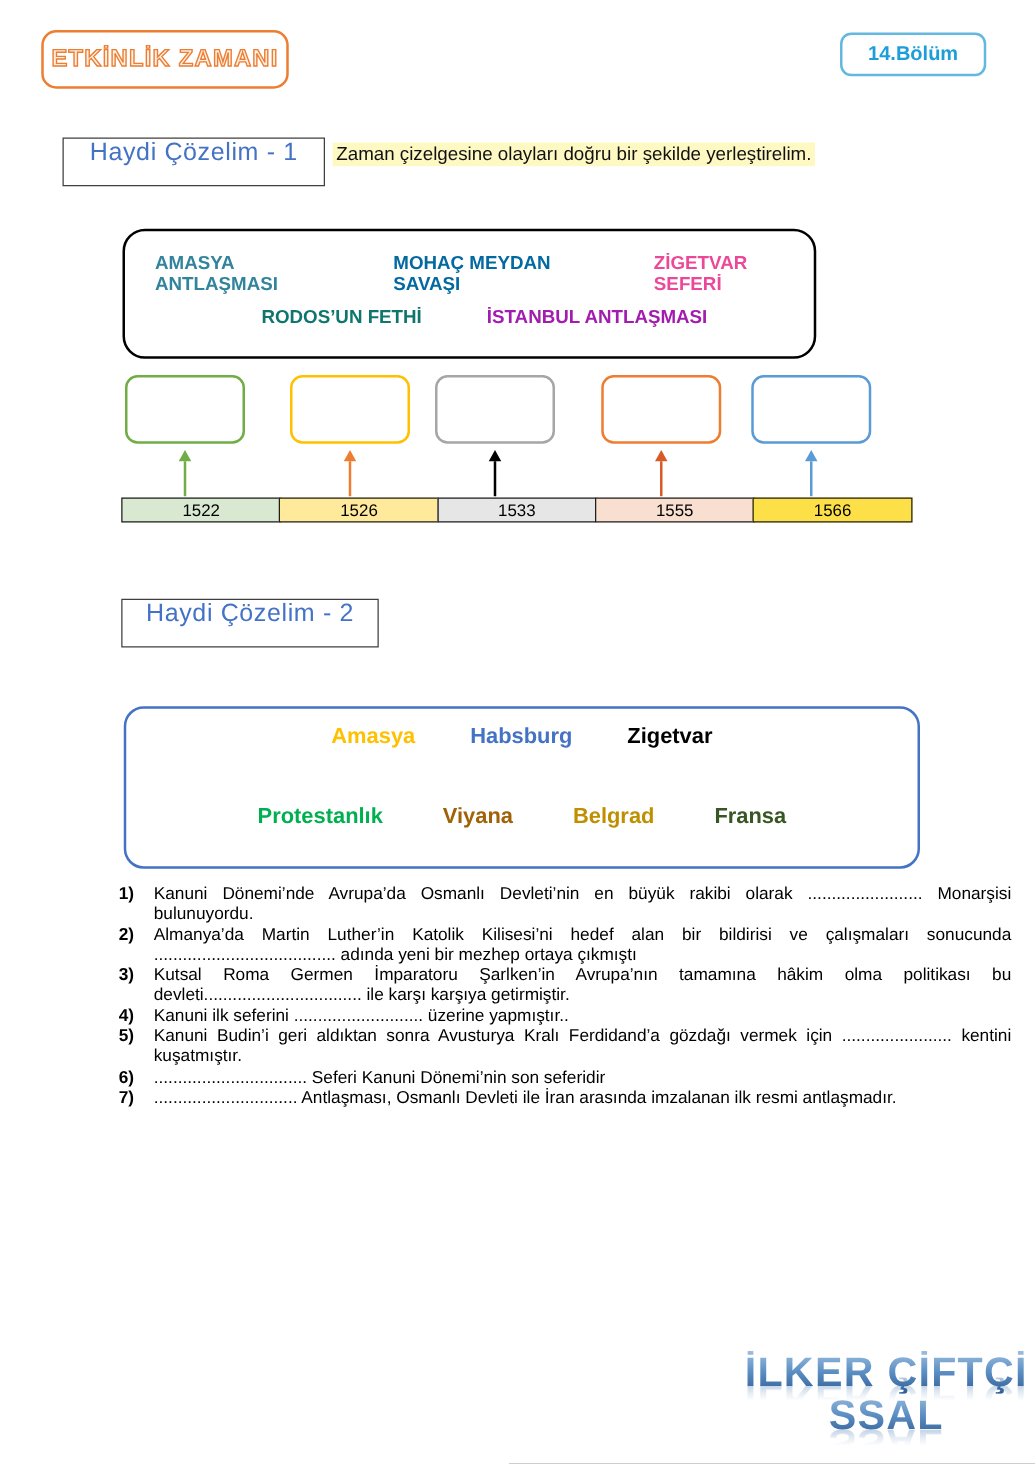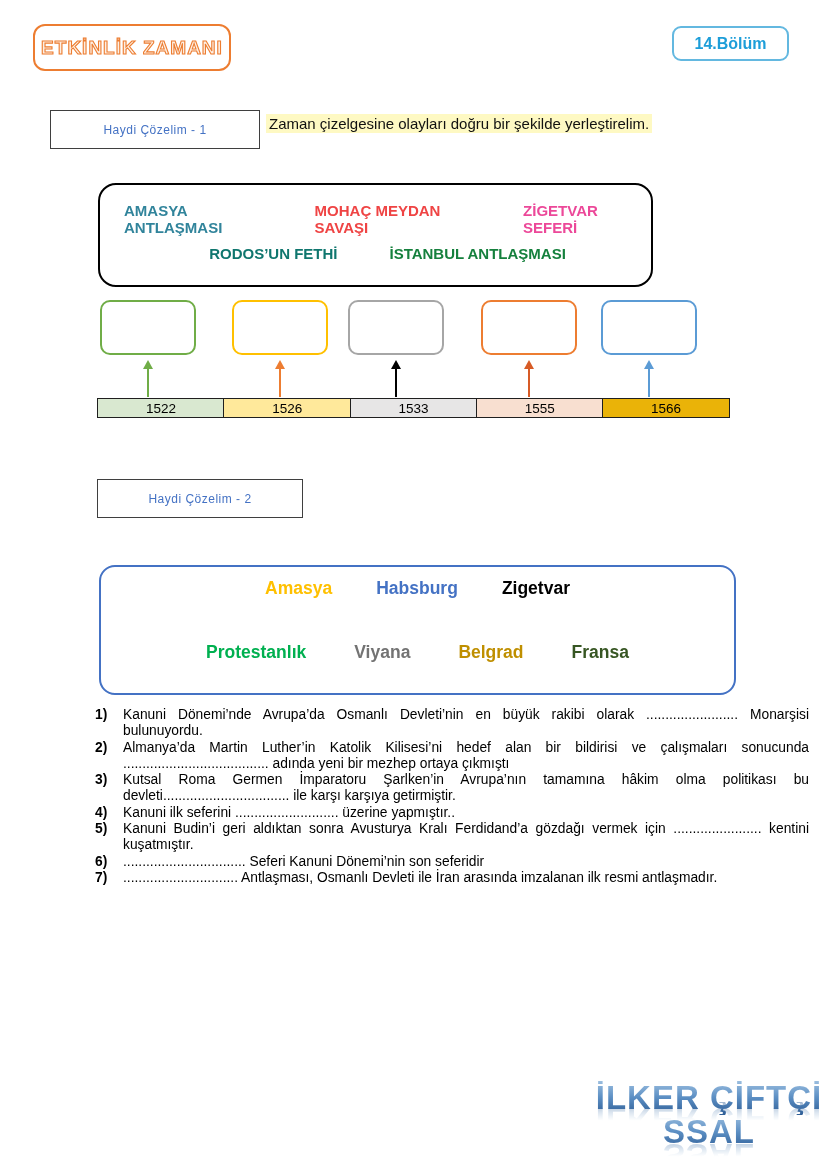--- a/index.html
+++ b/index.html
@@ -19,22 +19,22 @@
   }
   .badge-chapter{
     position:absolute;left:672px;top:26px;width:113px;height:31px;
     border:2px solid #63B8E0;border-radius:9px;
     display:flex;align-items:center;justify-content:center;
     font-size:16px;font-weight:bold;color:#1D9ED9;
   }
   
   .title-box{
     position:absolute;border:1.6px solid #3f3f3f;background:#fff;
-    display:flex;align-items:center;justify-content:center;
-    font-size:12px;color:#4472C4;letter-spacing:.5px;
+    display:flex;justify-content:center;
+    font-size:20px;color:#4472C4;letter-spacing:.5px;
   }
   .s1-title{left:50px;top:110px;width:208px;height:37px;}
   .s2-title{left:97px;top:479px;width:204px;height:37px;}
   .instruction{
     position:absolute;font-size:15px;color:#111;line-height:21px;
   }
   .instruction span{background:#fef9c3;padding:1px 3px;}
   .instr1{left:266px;top:113px;width:480px;}
   .instr2{left:314px;top:486px;width:450px;}
   
@@ -104,26 +104,26 @@
   <div class="title-box s1-title">
     <span>Haydi Çözelim - 1</span>
   </div>
   <div class="instruction instr1">
     <span>Zaman çizelgesine olayları doğru bir şekilde yerleştirelim.</span>
   </div>
 
   <div class="events-box">
     <div class="events-row r1">
       <span style="color: rgb(49, 132, 155);">AMASYA ANTLAŞMASI</span>
-      <span style="color: #ef4444;">MOHAÇ MEYDAN SAVAŞI</span>
+      <span style="color: #0369a1;">MOHAÇ MEYDAN SAVAŞI</span>
       <span style="color: #ec4899;">ZİGETVAR SEFERİ</span>
     </div>
     <div class="events-row r2">
       <span style="color: #0f766e;">RODOS’UN FETHİ</span>
-      <span style="color: #15803d;">İSTANBUL ANTLAŞMASI</span>
+      <span style="color: #a21caf;">İSTANBUL ANTLAŞMASI</span>
     </div>
   </div>
 
   <div class="tl-box" style="left: 100px; color: rgb(112, 173, 71);"></div>
   <div class="tl-box" style="left: 232px; color: rgb(255, 192, 0);"></div>
   <div class="tl-box" style="left: 348px; color: rgb(166, 166, 166);"></div>
   <div class="tl-box" style="left: 481px; color: rgb(237, 125, 49);"></div>
   <div class="tl-box" style="left: 601px; color: rgb(91, 155, 213);"></div>
 
   <div class="tl-arrow" style="left: 143px; color: rgb(112, 173, 71);">
@@ -145,36 +145,36 @@
   <div class="tl-arrow" style="left: 644px; color: rgb(91, 155, 213);">
       <div class="head"></div>
       <div class="stem"></div>
     </div>
 
   <div class="year-bar">
     <div class="year-cell" style="background-color: rgb(217, 232, 208);">1522</div>
     <div class="year-cell" style="background-color: rgb(255, 233, 155);">1526</div>
     <div class="year-cell" style="background-color: rgb(231, 230, 230);">1533</div>
     <div class="year-cell" style="background-color: rgb(248, 223, 208);">1555</div>
-    <div class="year-cell" style="background-color: #eab308;">1566</div>
+    <div class="year-cell" style="background-color: #fde047;">1566</div>
   </div>
 
   <div class="title-box s2-title">
     <span>Haydi Çözelim - 2</span>
   </div>
 
   <div class="words-box">
     <div class="words-row r1">
       <span style="color: rgb(255, 192, 0);">Amasya</span>
       <span style="color: rgb(68, 114, 196);">Habsburg</span>
       <span style="color: rgb(0, 0, 0);">Zigetvar</span>
     </div>
     <div class="words-row r2">
       <span style="color: rgb(0, 176, 80);">Protestanlık</span>
-      <span style="color: #737373;">Viyana</span>
+      <span style="color: #a16207;">Viyana</span>
       <span style="color: rgb(191, 143, 0);">Belgrad</span>
       <span style="color: rgb(55, 86, 35);">Fransa</span>
     </div>
   </div>
 
   <div class="questions">
     <div class="q-item">
       <div class="q-num">1)</div>
       <div class="q-text">Kanuni Dönemi’nde Avrupa’da Osmanlı Devleti’nin en büyük rakibi olarak ........................ Monarşisi bulunuyordu.</div>
     </div>

